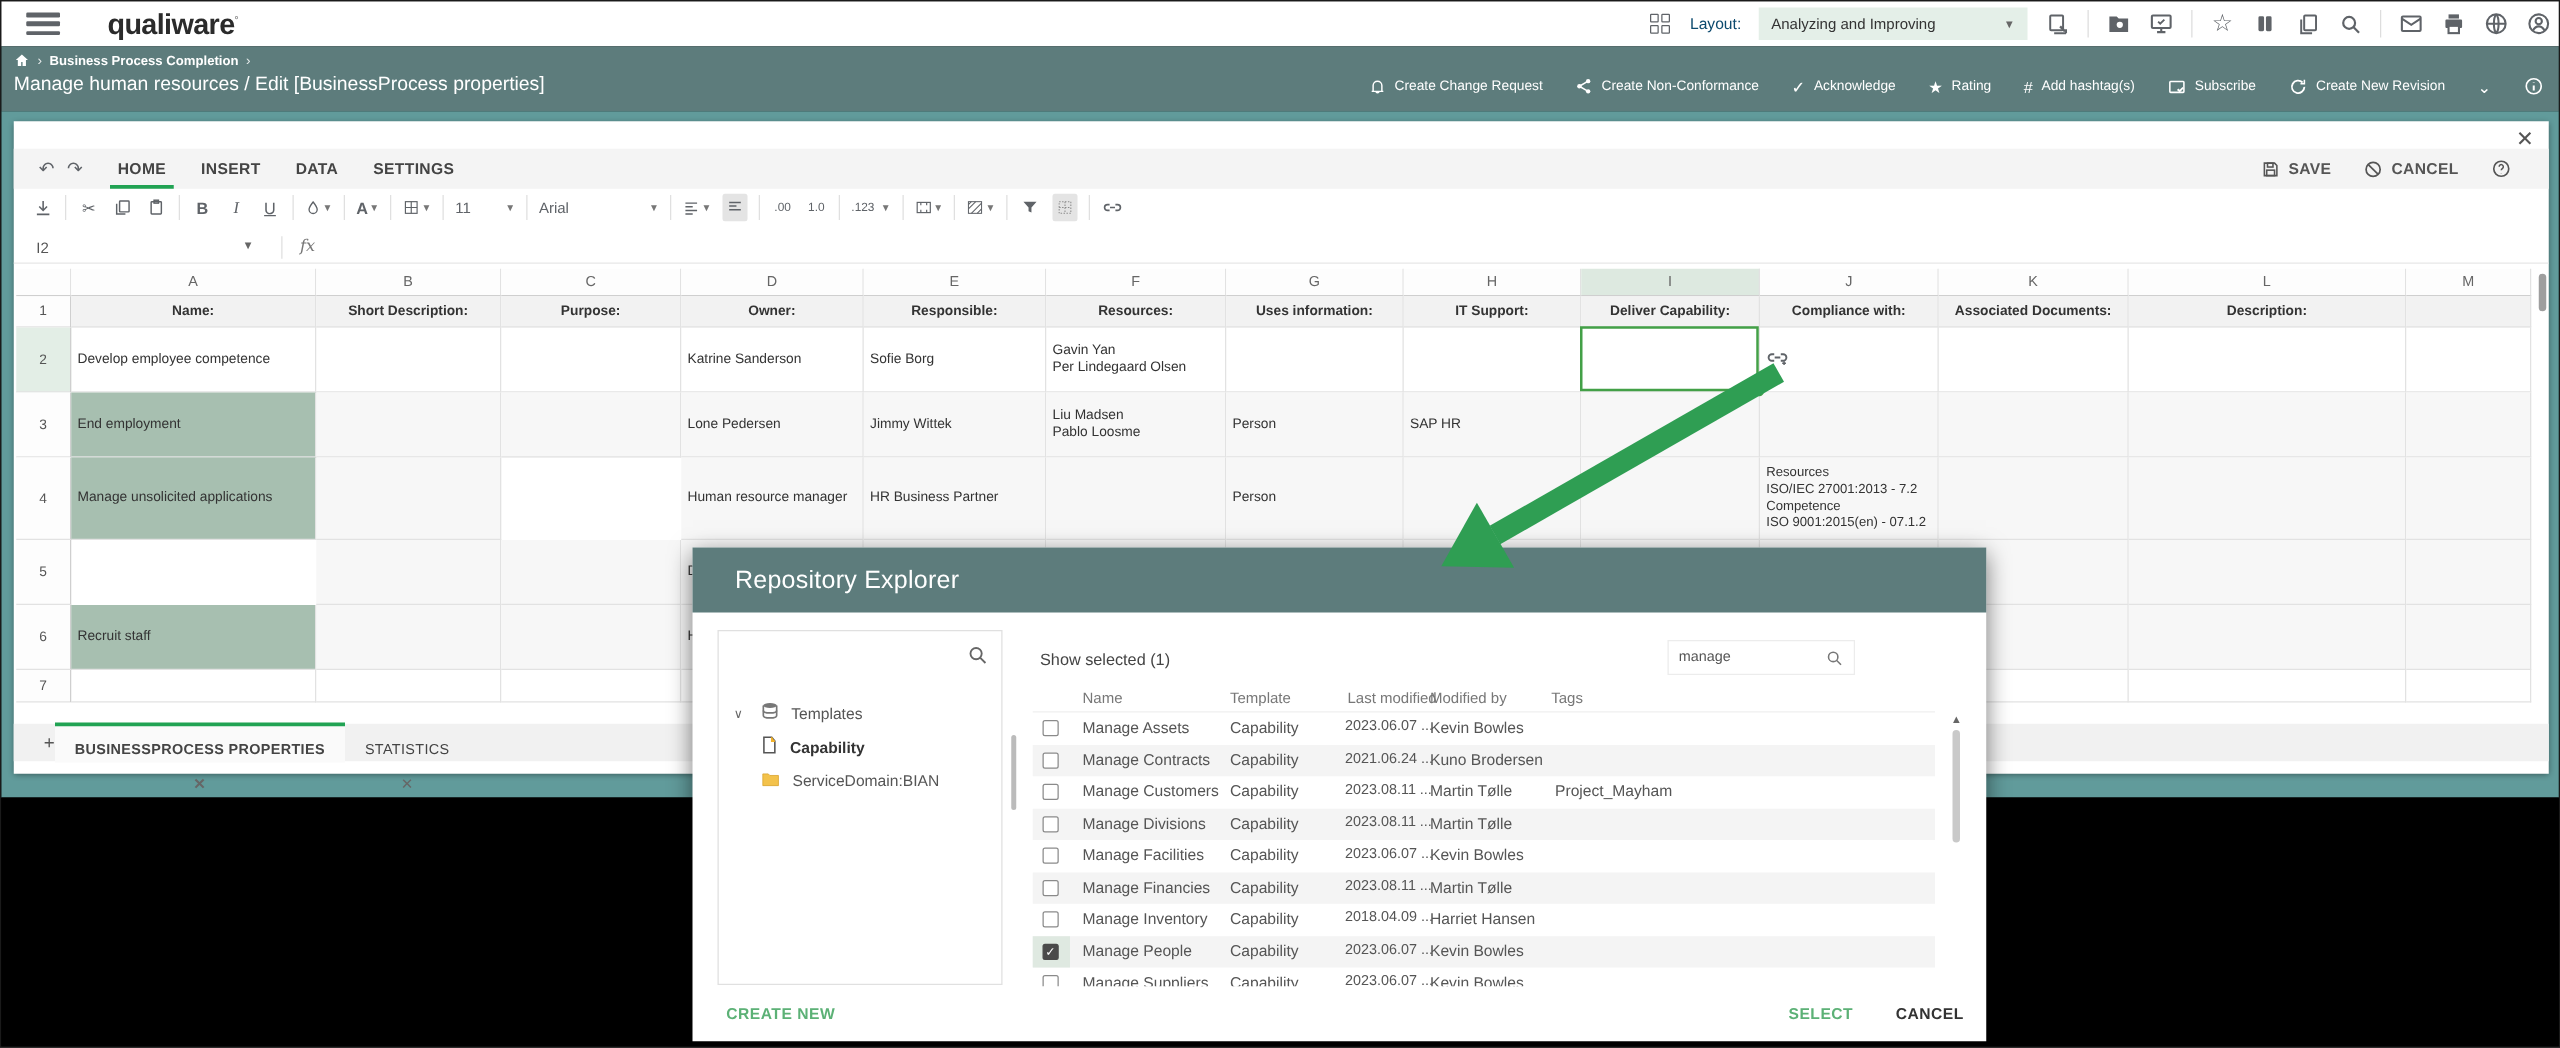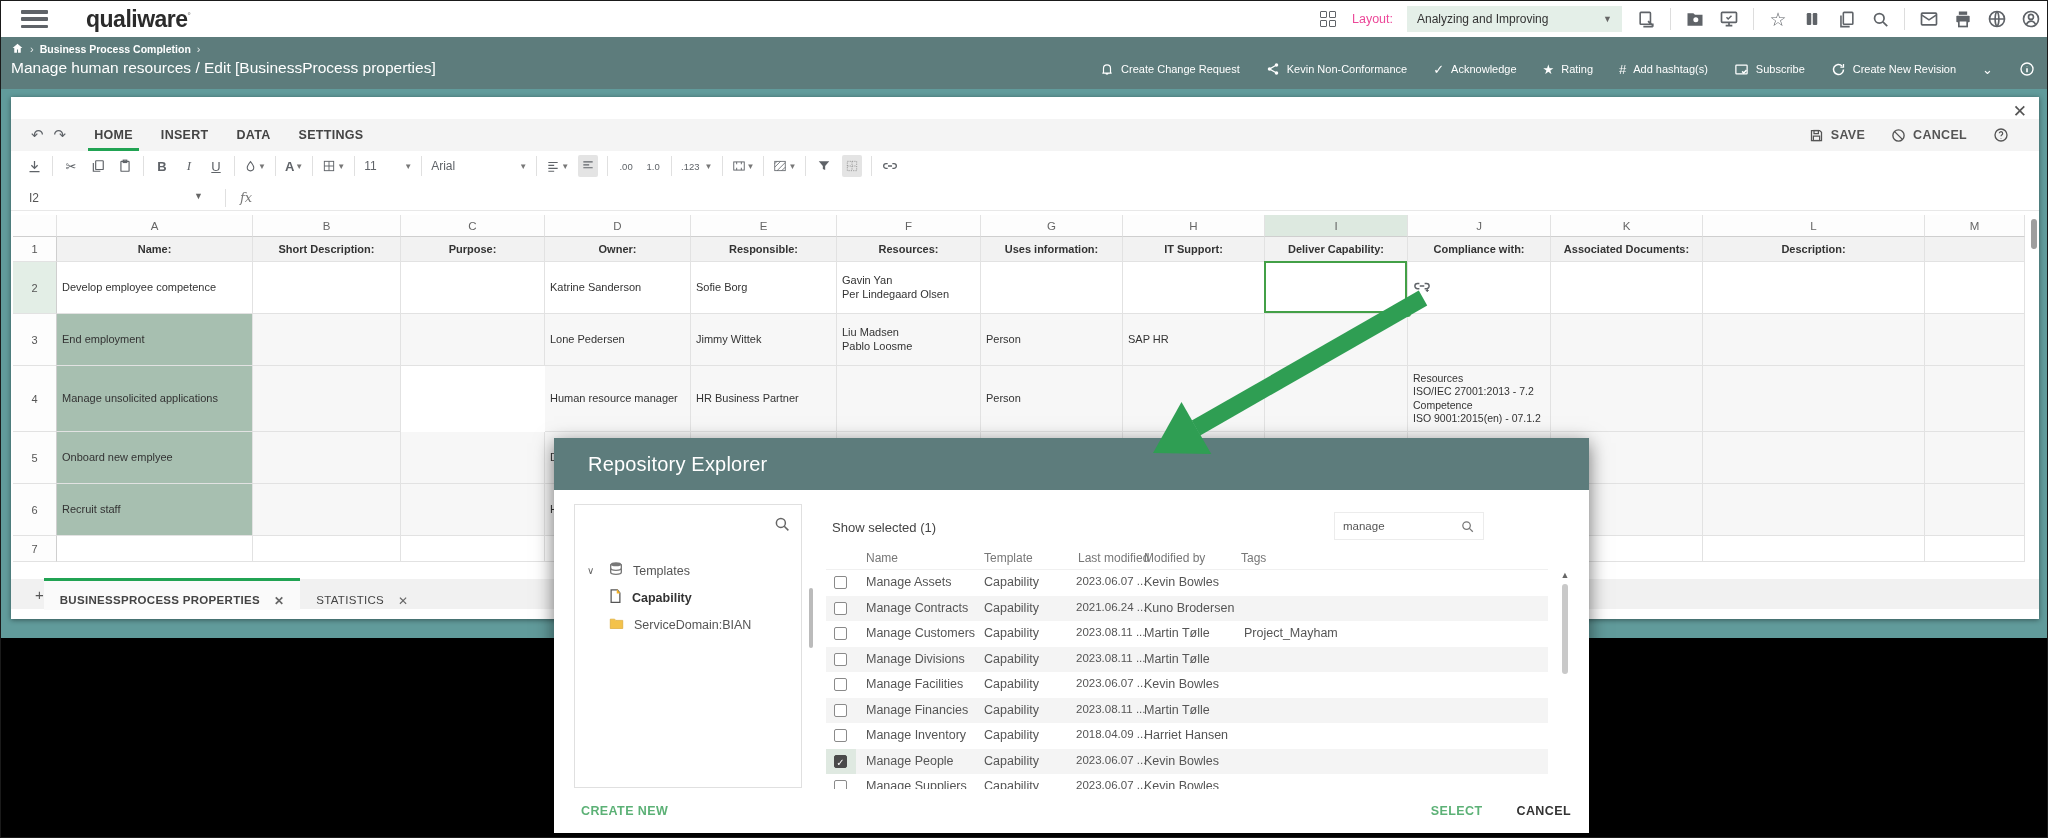--- a/index.html
+++ b/index.html
@@ -6,21 +6,21 @@
   body { font-family:"Liberation Sans", sans-serif; background:#000; }
   #screen { position:relative; width:2048px; height:838px; background:#000; overflow:hidden; border:1px solid #1a1a1a; }
 
   
   .topbar { position:absolute; left:0; top:0; width:2048px; height:36px; background:#fff; display:flex; align-items:center; }
   .hamburger { width:27px; height:18px; margin-left:20px; display:flex; flex-direction:column; justify-content:space-between; cursor:pointer; }
   .hamburger span { display:block; height:3.5px; background:#5f6368; border-radius:1px; }
   .logo { margin-left:38px; font-size:23px; font-weight:bold; color:#2b2b2b; letter-spacing:-0.5px; }
   .logo sup { font-size:8px; color:#888; }
   .top-right { position:absolute; right:8px; top:0; height:36px; display:flex; align-items:center; gap:14px; color:#5f6368; }
-  .layout-label { font-size:12.5px; color:#ec4899; }
+  .layout-label { font-size:12.5px; color:#0c4a6e; }
   .layout-select { width:215px; height:26px; background:#e4efe8; color:#333; font-size:12px; display:flex; align-items:center; padding:0 10px; justify-content:space-between; cursor:pointer; }
   .tb-icon { width:20px; height:20px; display:flex; align-items:center; justify-content:center; cursor:pointer; }
   .tb-sep { width:1px; height:22px; background:#ddd; }
   .lgrid { display:grid; grid-template-columns:7px 7px; grid-template-rows:7px 7px; gap:2px; }
   .lgrid i { border:1.6px solid #5f6368; border-radius:1px; }
 
   
   .band { position:absolute; left:0; top:36px; width:2048px; height:52px; background:#5d7c7c; color:#fff; }
   .page-teal { position:absolute; left:0; top:88px; width:2048px; height:549px; background:#619b9b; }
   .crumb-row { display:flex; align-items:center; gap:6px; padding:5px 0 0 10px; font-size:10.5px; }
@@ -63,21 +63,21 @@
   .gcell.sage { background:#a7bfb0; }
   .gcell.alt { background:#f7f7f7; }
   .sel-overlay { position:absolute; border:2px solid #43a047; background:transparent; pointer-events:none; }
   .fill-handle { position:absolute; width:7px; height:7px; border-radius:50%; background:#43a047; }
   .cell-link-icon { position:absolute; cursor:pointer; }
   .vscroll { position:absolute; right:2px; top:122px; width:6px; height:30px; background:#9e9e9e; border-radius:3px; }
 
   
   .sheetbar { position:absolute; left:0; top:482px; width:2028px; height:30px; background:#f1f1f1; display:flex; align-items:center; font-size:11.5px; color:#444; }
   .addsheet { margin-left:24px; font-size:15px; color:#555; cursor:pointer; }
-  .sheet-tab { height:30px; display:flex; align-items:flex-start; gap:14px; padding:16px 16px; cursor:pointer; letter-spacing:.3px; position:relative; }
+  .sheet-tab { height:30px; display:flex; align-items:center; gap:14px; padding:16px 16px; cursor:pointer; letter-spacing:.3px; position:relative;flex-direction:column; }
   .sheet-tab.active { background:#fafafa; font-weight:bold; }
   .sheet-tab.active::before { content:""; position:absolute; left:0; right:0; top:0; height:3px; background:#21a353; }
   .sheet-x { font-size:12px; color:#666; cursor:pointer; }
 
   
   .black-bottom { position:absolute; left:0; top:637px; width:2048px; height:201px; background:#000; }
 
   
   .dialog { position:absolute; left:553px; top:437px; width:1035px; height:395px; background:#fff; box-shadow:0 5px 18px rgba(0,0,0,.55); }
   .dlg-head { height:52px; background:#5d7c7c; color:#fff; display:flex; align-items:center; padding-left:34px; font-size:20px; letter-spacing:.2px; }
@@ -230,21 +230,21 @@
           </svg>
         <span>Create Change Request</span>
       </span>
       <span class="band-action">
         <svg class="ic" width="14" height="14" viewBox="0 0 24 24" fill="#fff">
             <circle cx="6" cy="12" r="3"></circle>
             <circle cx="18" cy="5" r="3"></circle>
             <circle cx="18" cy="19" r="3"></circle>
             <path d="M6 12L18 5M6 12l12 7" stroke="#fff" stroke-width="2"></path>
           </svg>
-        <span>Kevin Non-Conformance</span>
+        <span>Create Non-Conformance</span>
       </span>
       <span class="band-action">
         <span class="g">✓</span>
           <span>Acknowledge</span>
       </span>
       <span class="band-action">
         <span class="g">★</span>
           <span>Rating</span>
       </span>
       <span class="band-action">
@@ -501,21 +501,20 @@
         <div class="gcell data alt" style="left: 1110px; top: 151px; width: 142px; height: 66px;"></div>
         <div class="gcell data alt" style="left: 1252px; top: 151px; width: 143px; height: 66px;"></div>
         <div class="gcell data alt" style="left: 1395px; top: 151px; width: 143px; height: 66px; font-size: 10.5px;">Resources
 ISO/IEC 27001:2013 - 7.2
 Competence
 ISO 9001:2015(en) - 07.1.2</div>
         <div class="gcell data alt" style="left: 1538px; top: 151px; width: 152px; height: 66px;"></div>
         <div class="gcell data alt" style="left: 1690px; top: 151px; width: 222px; height: 66px;"></div>
         <div class="gcell data alt" style="left: 1912px; top: 151px; width: 100px; height: 66px;"></div>
         <div class="gcell gut" style="left: 0px; top: 217px; width: 44px; height: 52px;">5</div>
-        <div class="gcell data sage" style="left: 44px; top: 217px; width: 196px; height: 52px;">Onboard new emplyee</div>
         <div class="gcell data alt" style="left: 240px; top: 217px; width: 148px; height: 52px;"></div>
         <div class="gcell data alt" style="left: 388px; top: 217px; width: 144px; height: 52px;"></div>
         <div class="gcell data alt" style="left: 532px; top: 217px; width: 146px; height: 52px;">Do</div>
         <div class="gcell data alt" style="left: 678px; top: 217px; width: 146px; height: 52px;"></div>
         <div class="gcell data alt" style="left: 824px; top: 217px; width: 144px; height: 52px;"></div>
         <div class="gcell data alt" style="left: 968px; top: 217px; width: 142px; height: 52px;"></div>
         <div class="gcell data alt" style="left: 1110px; top: 217px; width: 142px; height: 52px;"></div>
         <div class="gcell data alt" style="left: 1252px; top: 217px; width: 143px; height: 52px;"></div>
         <div class="gcell data alt" style="left: 1395px; top: 217px; width: 143px; height: 52px;"></div>
         <div class="gcell data alt" style="left: 1538px; top: 217px; width: 152px; height: 52px;"></div>

